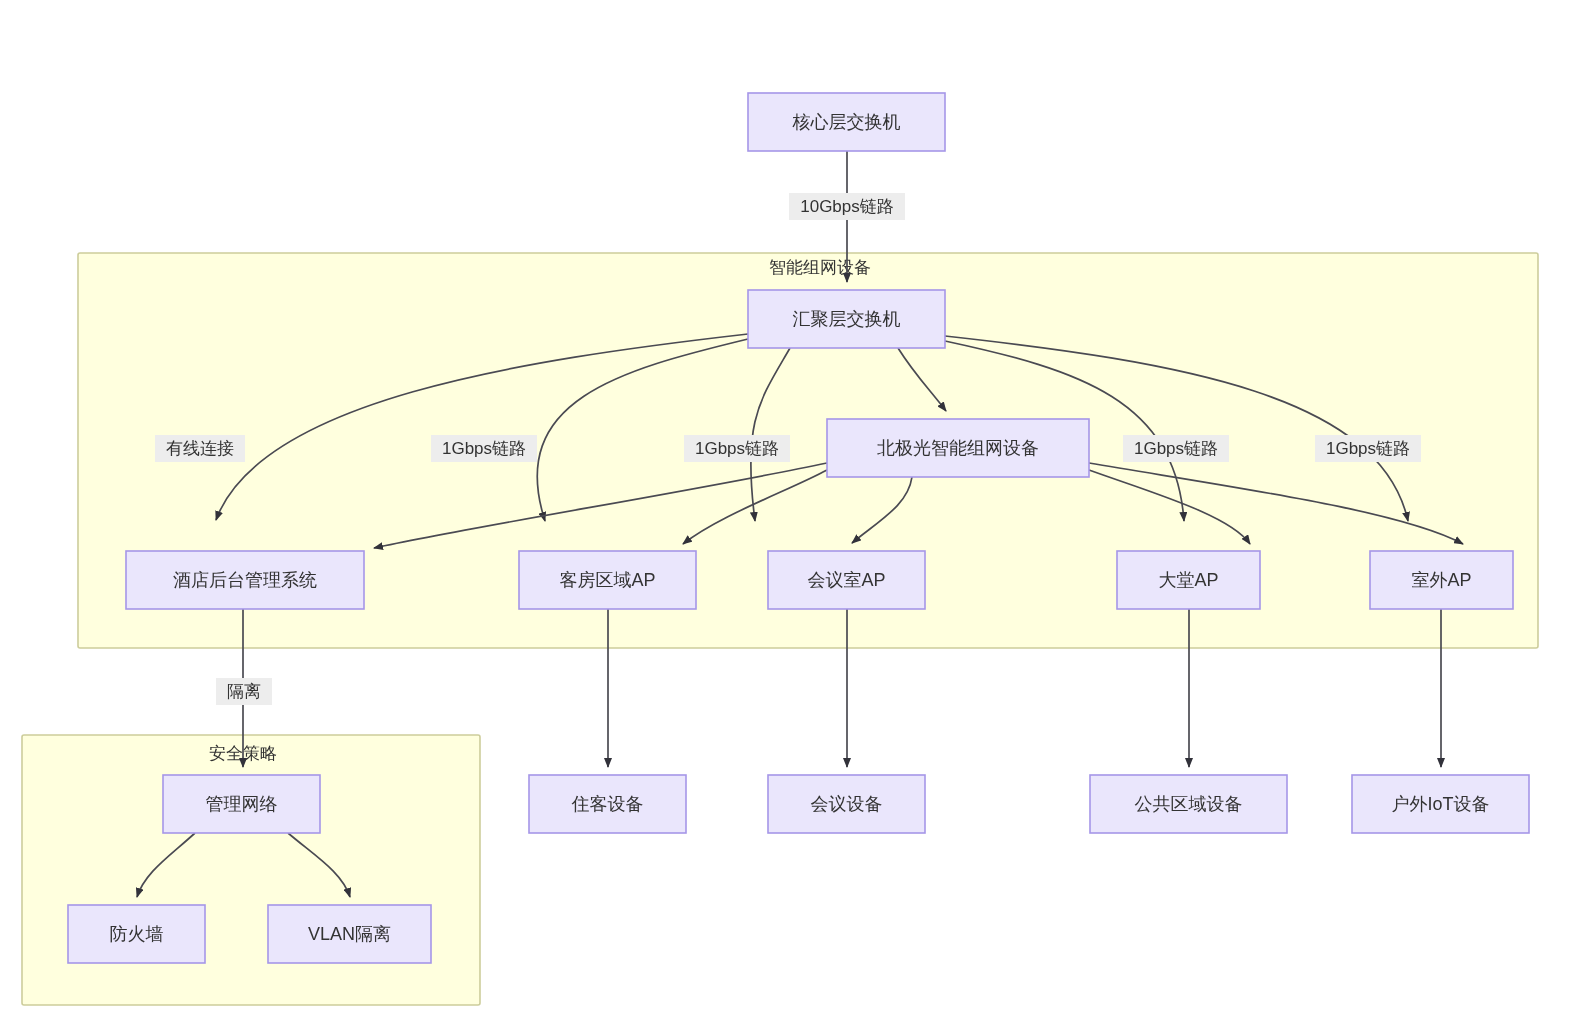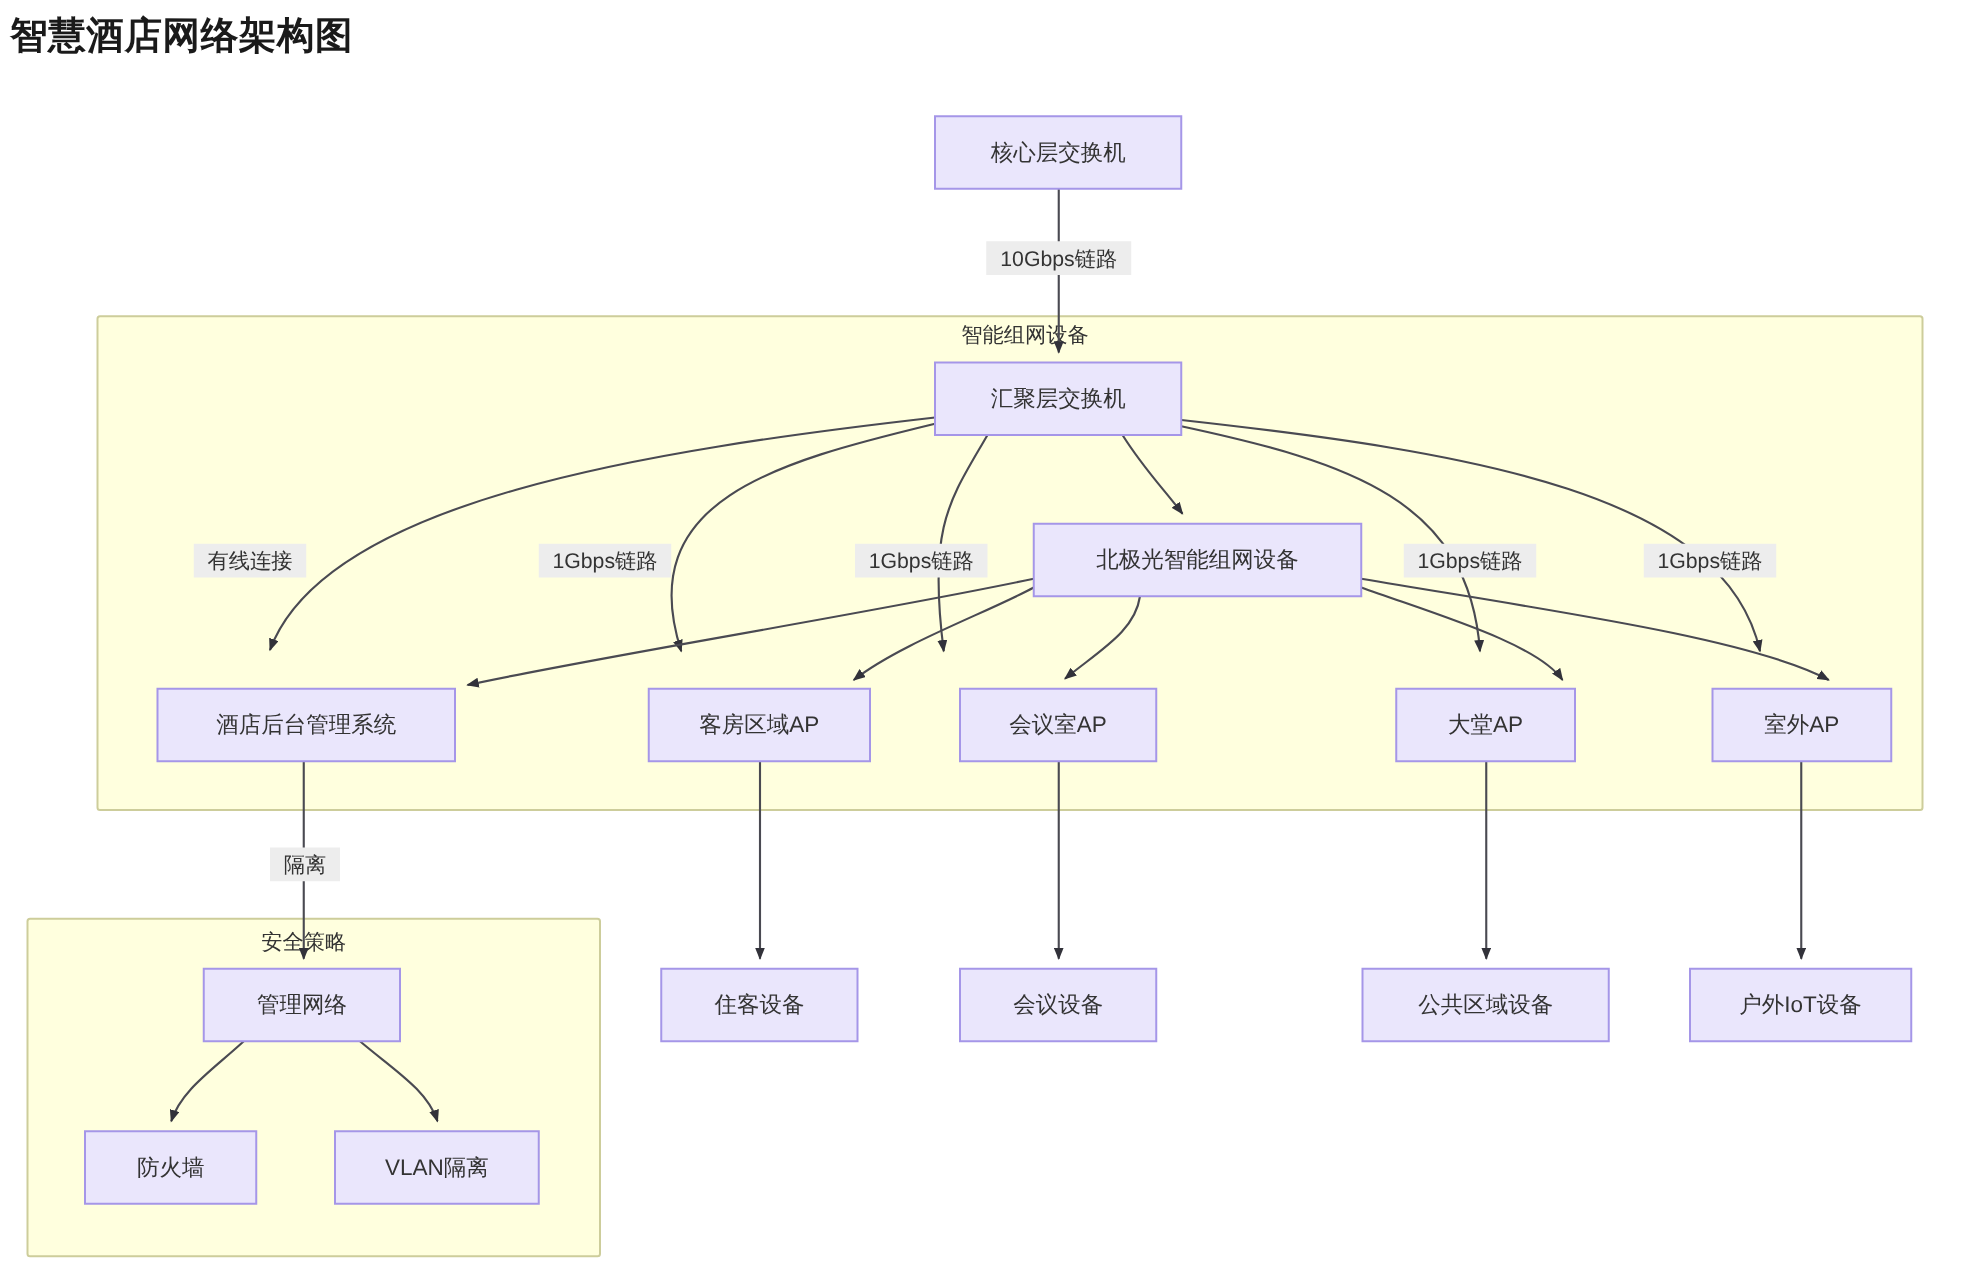--- a/index.html
+++ b/index.html
@@ -71,21 +71,20 @@
     fill: #333333;
     text-anchor: middle;
     dominant-baseline: middle;
   }
 </style>
 </head>
 <body>
 
 <div id="page">
 
-  <div id="page-title">智慧酒店网络架构图</div>
 
   <svg class="diagram-svg" viewBox="0 0 1590 1020">
     <defs>
       <marker id="arrowhead" markerWidth="11" markerHeight="8" refX="9" refY="4" orient="auto" markerUnits="userSpaceOnUse">
         <path d="M0,0 L10,4 L0,8 z" fill="#32323a"></path>
       </marker>
     </defs>
 
     <g>
       <rect class="cluster-rect" x="78" y="253" width="1460" height="395" rx="2"></rect>

